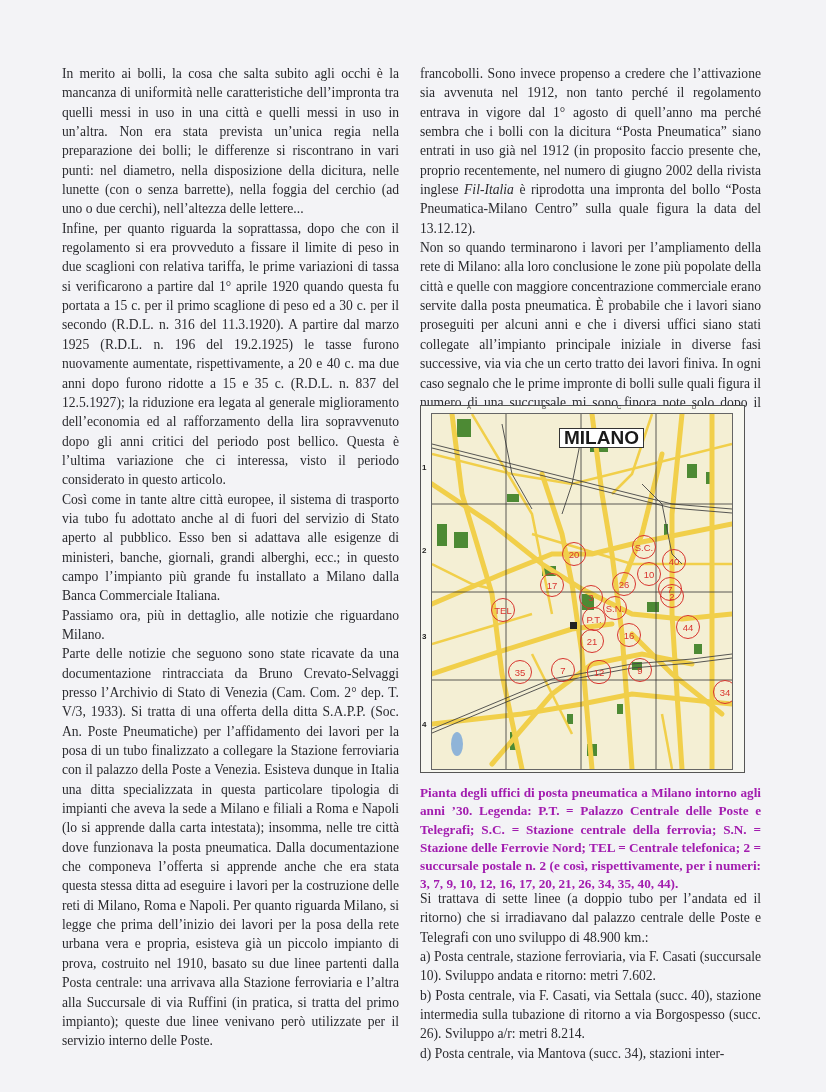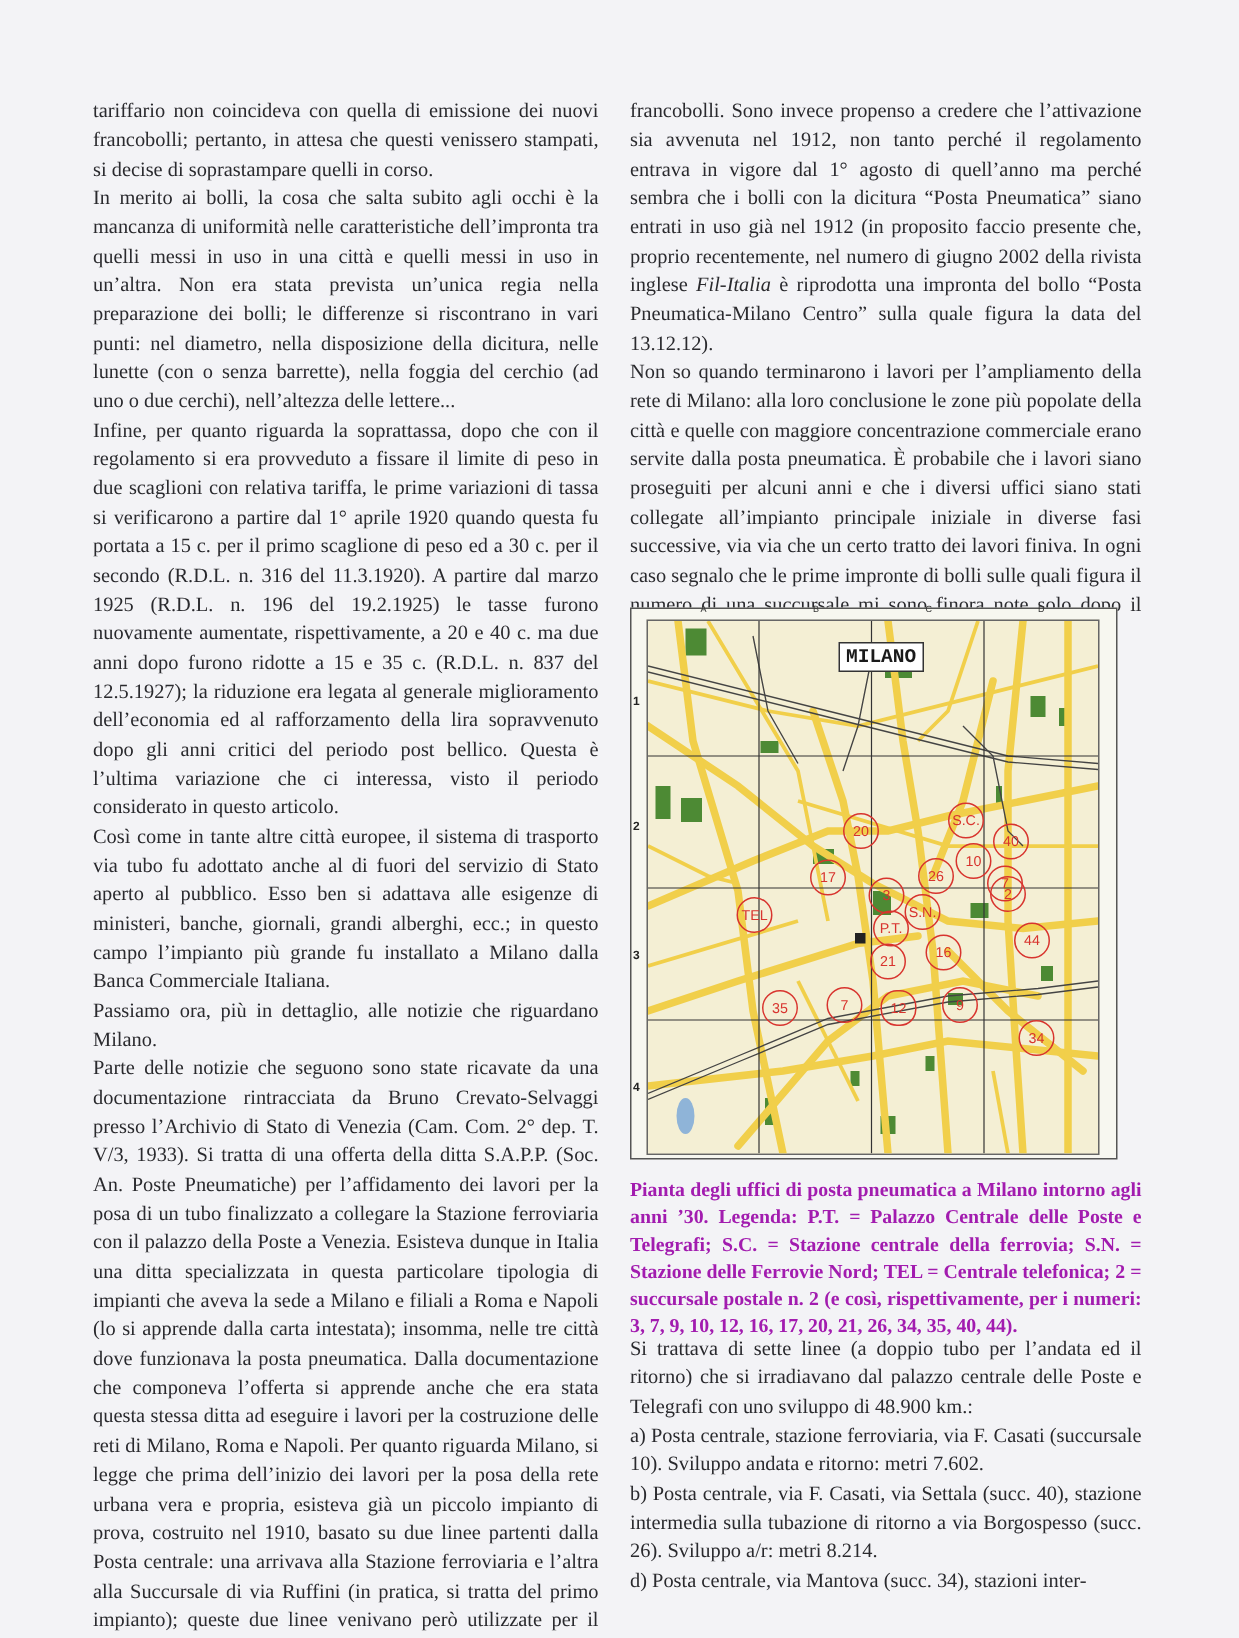--- a/index.html
+++ b/index.html
@@ -22,41 +22,40 @@
   
   #map-figure { position:absolute; left:420px; top:405px; width:325px; height:368px; }
   #map-frame { position:absolute; inset:0; border:1px solid #555; background:#f7f7f0; }
   #map-inner { position:absolute; left:11px; top:8px; width:300px; height:355px; border:1px solid #666; overflow:hidden; background:#f4efd4; }
   #map-svg { position:absolute; left:0; top:0; width:300px; height:355px; }
   .row-label { position:absolute; left:2px; font-family:"Liberation Sans", sans-serif; font-size:8px; font-weight:bold; color:#222; }
   .col-label { position:absolute; top:-1px; font-family:"Liberation Sans", sans-serif; font-size:6px; color:#333; }
   #map-title {
     position:absolute; left:127px; top:14px;
     background:#fff; border:1.5px solid #333;
-    font-family:Liberation Mono, monospace; font-weight:bold;
-    font-size:13px; padding:1px 4px; color:#1a1a1a; line-height:16px;
+    font-family:Liberation Sans, sans-serif; font-weight:bold;
+    font-size:19px; padding:1px 4px; color:#1a1a1a; line-height:16px;
   }
   .marker {
     position:absolute; width:24px; height:24px; border:1.4px solid #d8342e;
     border-radius:50%; color:#d8342e; font-family:"Liberation Sans", sans-serif;
     font-size:9.5px; line-height:24px; text-align:center; box-sizing:border-box;
     margin-left:-12px; margin-top:-12px;
   }
   #caption {
     position:absolute; left:420px; top:784px; width:341px;
     font-family:"Liberation Serif", "DejaVu Serif", serif; font-weight:bold;
     color:#a21caf; font-size:13.2px; line-height:18.3px; text-align:justify;
   }
   #col-right-2 { top:889px; }
 </style>
 </head>
 <body>
 
 <div id="col-left" class="col">
-  <p>tariffario non coincideva con quella di emissione dei nuovi francobolli; pertanto, in attesa che questi venissero stampati, si decise di soprastampare quelli in corso.</p>
   <p>In merito ai bolli, la cosa che salta subito agli occhi è la mancanza di uniformità nelle caratteristiche dell’impronta tra quelli messi in uso in una città e quelli messi in uso in un’altra. Non era stata prevista un’unica regia nella preparazione dei bolli; le differenze si riscontrano in vari punti: nel diametro, nella disposizione della dicitura, nelle lunette (con o senza barrette), nella foggia del cerchio (ad uno o due cerchi), nell’altezza delle lettere...</p>
   <p>Infine, per quanto riguarda la soprattassa, dopo che con il regolamento si era provveduto a fissare il limite di peso in due scaglioni con relativa tariffa, le prime variazioni di tassa si verificarono a partire dal 1° aprile 1920 quando questa fu portata a 15 c. per il primo scaglione di peso ed a 30 c. per il secondo (R.D.L. n. 316 del 11.3.1920). A partire dal marzo 1925 (R.D.L. n. 196 del 19.2.1925) le tasse furono nuovamente aumentate, rispettivamente, a 20 e 40 c. ma due anni dopo furono ridotte a 15 e 35 c. (R.D.L. n. 837 del 12.5.1927); la riduzione era legata al generale miglioramento dell’economia ed al rafforzamento della lira sopravvenuto dopo gli anni critici del periodo post bellico. Questa è l’ultima variazione che ci interessa, visto il periodo considerato in questo articolo.</p>
   <p>Così come in tante altre città europee, il sistema di trasporto via tubo fu adottato anche al di fuori del servizio di Stato aperto al pubblico. Esso ben si adattava alle esigenze di ministeri, banche, giornali, grandi alberghi, ecc.; in questo campo l’impianto più grande fu installato a Milano dalla Banca Commerciale Italiana.</p>
   <p>Passiamo ora, più in dettaglio, alle notizie  che riguardano Milano.</p>
   <p>Parte delle notizie che seguono sono state ricavate da una documentazione rintracciata da Bruno Crevato-Selvaggi presso l’Archivio di Stato di Venezia (Cam. Com. 2° dep. T. V/3, 1933). Si tratta di una offerta della ditta S.A.P.P. (Soc. An. Poste Pneumatiche) per l’affidamento dei lavori per la posa di un tubo finalizzato a collegare la Stazione ferroviaria con il palazzo della Poste a Venezia. Esisteva dunque in Italia una ditta specializzata in questa particolare tipologia di impianti che aveva la sede a Milano e filiali a Roma e Napoli (lo si apprende dalla carta intestata); insomma, nelle tre città dove funzionava la posta pneumatica.  Dalla documentazione che componeva l’offerta si apprende anche che era stata questa stessa ditta ad eseguire i lavori per la costruzione delle reti di Milano, Roma e Napoli. Per quanto riguarda Milano, si legge che prima dell’inizio dei lavori per la posa della rete urbana vera e propria, esisteva già un piccolo impianto di prova, costruito nel 1910, basato su due linee partenti dalla Posta centrale: una arrivava alla Stazione ferroviaria e l’altra alla Succursale di via Ruffini (in pratica, si tratta del primo impianto); queste due linee venivano però utilizzate per il servizio interno delle Poste.</p>
 
 </div>
 
 <div id="col-right" class="col">
   <p><span>francobolli. Sono invece propenso a credere che l’attivazione sia avvenuta nel 1912, non tanto perché il regolamento entrava in vigore dal 1° agosto di quell’anno ma perché sembra che i bolli con la dicitura “Posta Pneumatica” siano entrati in uso già nel 1912 (in proposito faccio presente che, proprio recentemente, nel numero di giugno 2002 della rivista inglese </span><em>Fil-Italia</em><span> è riprodotta una impronta del bollo “Posta Pneumatica-Milano Centro” sulla quale figura la data del 13.12.12).</span></p>
@@ -161,21 +160,21 @@
     <div class="marker" style="left:127px;top:194px;margin-left:44px;">S.N.</div>
     <div class="marker" style="left:162px;top:205px;">P.T.</div>
     <div class="marker" style="left: 240px; top: 182px;">2</div>
     <div class="marker" style="left:256px;top:213px;">44</div>
     <div class="marker" style="left:160px;top:227px;">21</div>
     <div class="marker" style="left:197px;top:221px;">16</div>
     <div class="marker" style="left:88px;top:258px;">35</div>
     <div class="marker" style="left:131px;top:256px;">7</div>
     <div class="marker" style="left:167px;top:258px;border-radius:11px;">12</div>
     <div class="marker" style="left:208px;top:256px;">9</div>
-    <div class="marker" style="left:214px;top:278px;margin-left:33px;">34</div>
+    <div class="marker" style="left:248px;top:278px;margin-left:33px;">34</div>
   </div>
 </div>
 
 <div id="caption">Pianta degli uffici di posta pneumatica a Milano intorno agli anni ’30. Legenda: P.T. = Palazzo Centrale delle Poste e Telegrafi; S.C. = Stazione centrale della ferrovia; S.N. = Stazione delle Ferrovie Nord; TEL = Centrale telefonica; 2 = succursale postale n. 2 (e così, rispettivamente, per i numeri: 3, 7, 9, 10, 12, 16, 17, 20, 21, 26, 34, 35, 40, 44).</div>
 
 <div id="col-right-2" class="col" style="left:420px;width:341px;">
   <p>Si trattava di sette linee (a doppio tubo per l’andata ed il ritorno) che si irradiavano dal palazzo centrale delle Poste e Telegrafi con uno sviluppo  di 48.900 km.:</p>
   <p>a) Posta centrale, stazione ferroviaria, via F. Casati (succursale 10). Sviluppo andata e ritorno: metri 7.602.</p>
   <p>b) Posta centrale, via F. Casati, via Settala (succ. 40), stazione intermedia sulla tubazione di ritorno a via Borgospesso (succ. 26). Sviluppo a/r: metri 8.214.</p>
   <p>d) Posta centrale, via Mantova (succ. 34), stazioni inter-</p>

